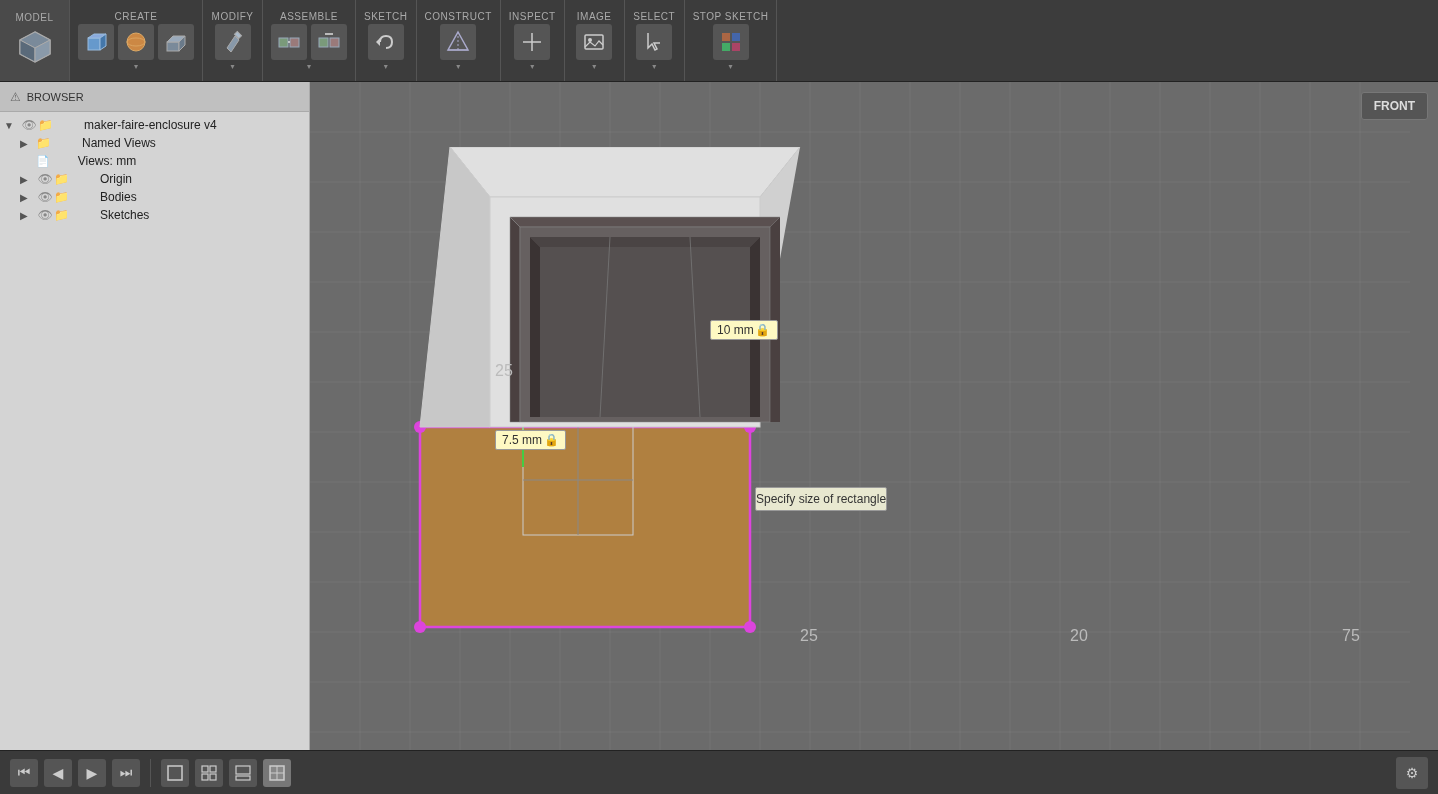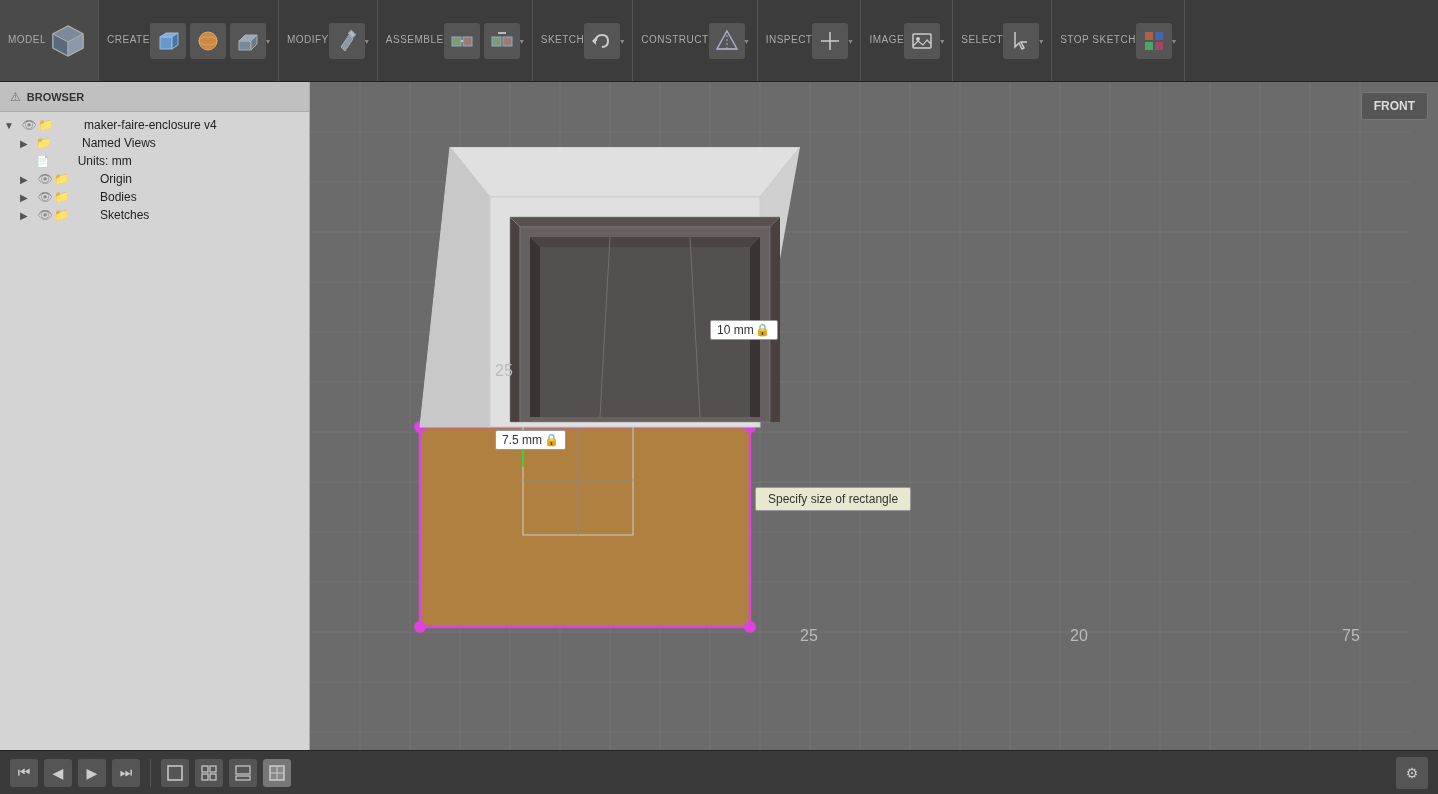--- a/index.html
+++ b/index.html
@@ -4,21 +4,21 @@
   <style>
     * { box-sizing: border-box; margin: 0; padding: 0; }
     body { width: 1438px; height: 794px; background: #6b6b6b; font-family: Arial, sans-serif; overflow: hidden; position: relative; }
 
     
     #toolbar {
       position: absolute; top: 0; left: 0; width: 1438px; height: 82px;
       background: #3c3c3c; display: flex; align-items: stretch; border-bottom: 1px solid #222;
     }
     .tb-section {
-      display: flex; flex-direction: row; align-items: center; justify-content: center;
+      display: flex; flex-direction: column; align-items: center; justify-content: center;
       padding: 4px 8px; border-right: 1px solid #555; min-width: 60px;
     }
     .tb-section.model-section {
       background: #4a4a4a; min-width: 70px;
     }
     .tb-label {
       font-size: 10px; color: #aaa; text-transform: uppercase; margin-bottom: 2px; letter-spacing: 0.5px;
     }
     .tb-icons { display: flex; gap: 4px; align-items: center; }
     .tb-icon {
@@ -42,21 +42,21 @@
 
     
     #browser-panel {
       width: 310px; height: 100%; background: #d4d4d4; border-right: 1px solid #aaa;
       flex-shrink: 0;
     }
     #browser-header {
       background: #c0c0c0; padding: 5px 10px; display: flex; align-items: center;
       gap: 6px; border-bottom: 1px solid #aaa; height: 30px;
     }
-    .browser-title { font-size: 11px; font-weight: bold; color: #333; text-transform: uppercase; }
+    .browser-title { font-size: 11px; font-weight: normal; color: #333; text-transform: uppercase; }
     #browser-tree { padding: 4px 0; }
     .tree-item {
       display: flex; align-items: center; padding: 2px 4px; font-size: 12px; color: #222; cursor: pointer;
     }
     .tree-arrow { width: 16px; font-size: 10px; color: #555; flex-shrink: 0; }
     .tree-eye { width: 18px; text-align: center; font-size: 12px; color: #888; flex-shrink: 0; }
     .tree-folder { width: 18px; font-size: 12px; color: #777; flex-shrink: 0; }
     .tree-label { font-size: 12px; color: #222; margin-left: 28px; }
     .tree-indent1 { padding-left: 20px; }
     .units-icon { font-size: 11px; color: #777; }
@@ -79,28 +79,28 @@
     }
 
     
     .axis-num {
       position: absolute; font-size: 16px; color: #bbb;
     }
 
     
     #tooltip {
       position: absolute; background: #e8e8d0; border: 1px solid #999;
-      padding: 4px 12px; font-size: 12px; color: #333; border-radius: 2px;
+      padding: 4px 0; font-size: 12px; color: #333; border-radius: 2px;
       white-space: nowrap;
     }
 
     
     .dim-input {
       position: absolute; display: flex; align-items: center; gap: 2px;
-      background: #ffffff; border: 1px solid #999; padding: 2px 6px; border-radius: 2px;
+      background: #fef9c3; border: 1px solid #999; padding: 2px 6px; border-radius: 2px;
       font-size: 12px; color: #333;
     }
     .dim-lock { font-size: 12px; color: #888; }
 
     
     #status-bar {
       position: absolute; bottom: 0; left: 0; width: 1438px; height: 44px;
       background: #3a3a3a; display: flex; align-items: center; justify-content: space-between;
       border-top: 1px solid #222; padding: 0 10px;
     }
@@ -293,21 +293,21 @@
 
       <div class="tree-item tree-indent1">
         <span class="tree-arrow">▶</span>
         <span class="tree-folder">📁</span>
         <span class="tree-label">Named Views</span>
       </div>
 
       <div class="tree-item tree-indent1">
         <span class="tree-arrow" style="visibility:hidden;">▶</span>
         <span class="units-icon">📄</span>
-        <span class="tree-label">Units: mm</span>
+        <span class="tree-label">Views: mm</span>
       </div>
 
       <div class="tree-item tree-indent1">
         <span class="tree-arrow">▶</span>
         <span class="tree-eye">👁</span>
         <span class="tree-folder">📁</span>
         <span class="tree-label">Origin</span>
       </div>
 
       <div class="tree-item tree-indent1">

